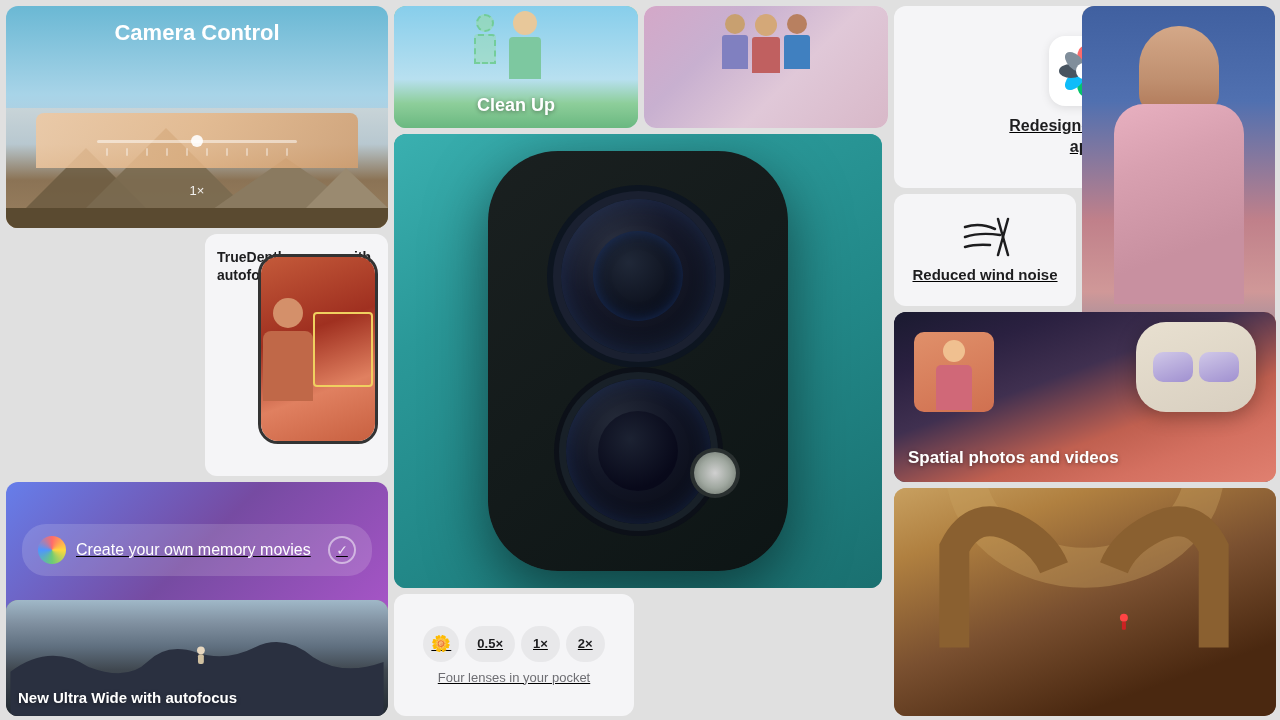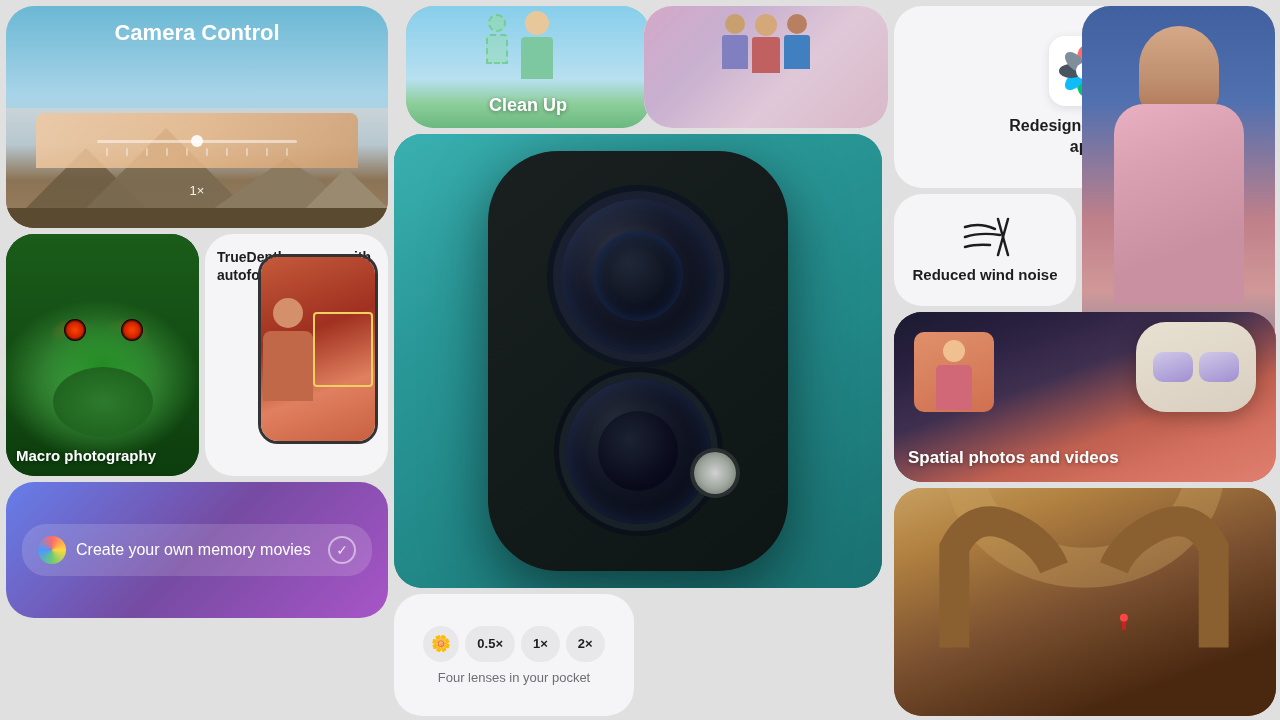--- a/index.html
+++ b/index.html
@@ -20,35 +20,36 @@
     .container {
       width: 1280px;
       height: 720px;
       position: relative;
       background: #e0e0e0;
       overflow: hidden;
     }
 
     .tile {
       position: absolute;
-      border-radius: 28px;
+      border-radius: 12px;
       overflow: hidden;
       background: #fff;
+      text-decoration: underline;
     }
 
     
     .tile-camera-control {
       left: 6px; top: 6px;
       width: 382px; height: 222px;
       background: linear-gradient(180deg, #6ab8d4 0%, #a8d4e8 40%, #b8c8d8 65%, #8B7355 80%, #c8b090 100%);
     }
 
     
     .tile-clean-up {
-      left: 406px; top: 6px;
+      left: 394px; top: 6px;
       width: 244px; height: 122px;
       background: linear-gradient(160deg, #7dc8a0 20%, #88d4a8 50%, #6ab890 70%, #87ceab 100%);
       display: flex;
       align-items: flex-end;
       padding-bottom: 12px;
       justify-content: center;
     }
 
     
     .tile-natural-language {
@@ -516,29 +517,20 @@
 
     <div style="position:absolute;top:20px;left:50%;transform:translateX(-50%);display:flex;flex-direction:column;align-items:center;gap:0;">
       <div style="width:80px;height:88px;background:linear-gradient(180deg,#d4a888 0%,#c09070 60%,#b07858 100%);border-radius:40px 40px 20px 20px;"></div>
       <div style="width:130px;height:200px;background:linear-gradient(160deg,#e8b0c0 0%,#d8a0b0 30%,#c890a0 70%);border-radius:30px 30px 0 0;margin-top:-10px;"></div>
     </div>
     <div class="portrait-overlay">
       <span class="portrait-text" style="font-size:14px;font-weight:700;line-height:1.35;">Next-generation portraits with Focus and Depth Control</span>
     </div>
   </div>
 
-  <div class="tile tile-macro">
-    <div class="frog-visual">
-      <div class="frog-eye-left"></div>
-      <div class="frog-eye-right"></div>
-
-      <div style="position:absolute;top:55%;left:50%;transform:translateX(-50%);width:100px;height:70px;background:radial-gradient(ellipse,#2d7a2d 0%,#1a5c1a 100%);border-radius:50%;"></div>
-    </div>
-    <span class="tile-title" style="position:absolute;bottom:12px;left:10px;font-size:15px;font-weight:700;">Macro photography</span>
-  </div>
 
   <div class="tile tile-truedepth">
     <span class="truedepth-title">TrueDepth camera with autofocus</span>
 
     <div class="phone-mockup">
       <div class="phone-screen">
 
         <div style="display:flex;flex-direction:column;align-items:center;gap:3px;">
           <div style="width:30px;height:30px;background:#d4906a;border-radius:50%;"></div>
           <div style="width:50px;height:70px;background:#c06848;border-radius:8px 8px 0 0;"></div>
@@ -605,20 +597,32 @@
   </div>
 
   <div class="tile tile-memory-movies">
     <div class="memory-search">
       <div class="memory-icon"></div>
       <span class="memory-text">Create your own memory movies</span>
       <div class="memory-check">✓</div>
     </div>
   </div>
 
+  <div class="tile tile-ultra-wide">
+
+    <div style="position:absolute;inset:0;background:linear-gradient(180deg,#a0b8c8 0%,#8090a0 20%,#607080 40%,#404850 60%,#303840 80%,#202830 100%);"></div>
+
+    <svg style="position:absolute;bottom:0;left:0;width:100%;height:80%;" viewBox="0 0 382 95" preserveAspectRatio="xMidYMax meet">
+      <path d="M0,95 L0,50 Q40,20 80,45 Q120,60 140,40 Q160,20 190,30 Q220,40 250,25 Q280,10 310,35 Q340,55 382,40 L382,95 Z" fill="#2a3040"></path>
+
+      <circle cx="195" cy="28" r="4" fill="#e8d8c0"></circle>
+      <rect x="192" y="32" width="6" height="10" fill="#d0c0a0" rx="2"></rect>
+    </svg>
+    <span class="tile-title" style="position:absolute;bottom:10px;left:12px;font-size:15px;font-weight:700;">New Ultra Wide with autofocus</span>
+  </div>
 
   <div class="tile tile-fusion">
 
     <div style="position:absolute;inset:0;background:linear-gradient(160deg,#c8a060 0%,#b08040 20%,#7a5030 50%,#4a2810 80%);"></div>
 
     <svg style="position:absolute;top:0;left:0;width:100%;height:70%;" viewBox="0 0 382 160" preserveAspectRatio="xMidYMin meet">
       <ellipse cx="191" cy="-20" rx="120" ry="100" fill="none" stroke="#c8a060" stroke-width="40" opacity="0.4"></ellipse>
       <path d="M60,160 L60,60 Q80,20 120,40 Q150,55 160,80" stroke="#8a6030" stroke-width="30" fill="none"></path>
       <path d="M320,160 L320,60 Q300,20 260,40 Q230,55 220,80" stroke="#8a6030" stroke-width="30" fill="none"></path>
 

